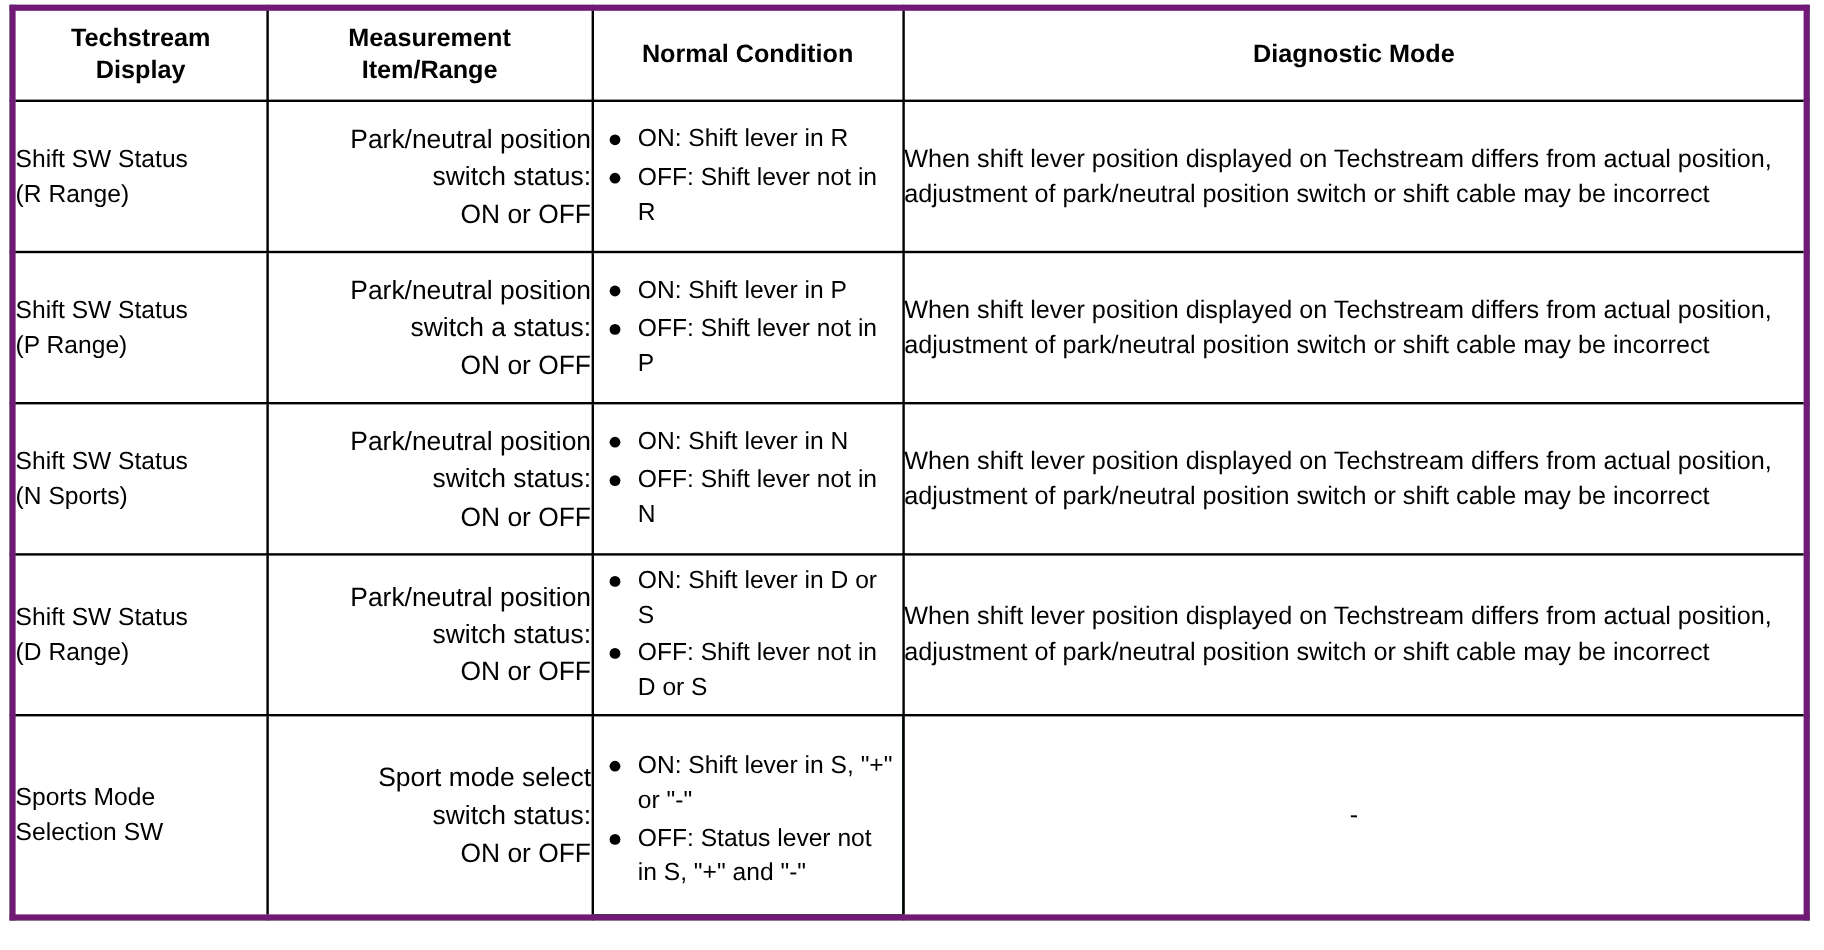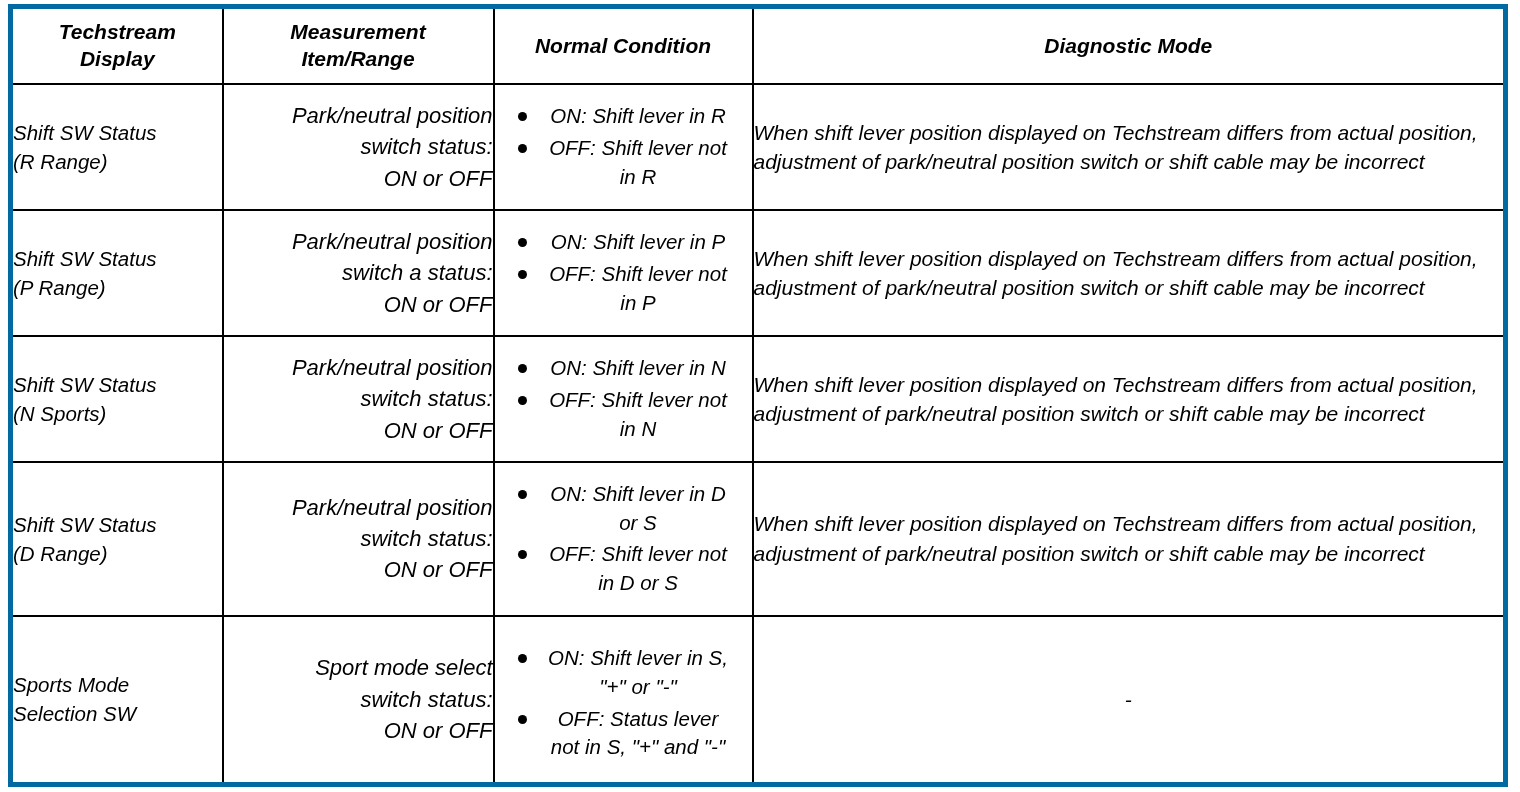--- a/index.html
+++ b/index.html
@@ -18,23 +18,22 @@
     position: relative;
     width: 1520px;
     height: 792px;
     box-sizing: border-box;
     padding: 4px 8px 4px 8px;
   }
   table.spec {
     width: 1500px;
     border-collapse: collapse;
     table-layout: fixed;
-    border: 5px solid #0369a1;
+    border: 5px solid #701a75;
     background: #14532d;
-    font-style: italic;
   }
   table.spec col.c1 { width: 212px; }
   table.spec col.c2 { width: 271px; }
   table.spec col.c3 { width: 259px; }
   table.spec col.c4 { width: 753px; }
 
   table.spec th,
   table.spec td {
     border: 2px solid #000;
     vertical-align: middle;
@@ -76,23 +75,22 @@
   .cell-cond {
     text-align: left;
     font-size: 20.5px;
     line-height: 1.40;
     padding: 7px 4px 6px 6px;
     vertical-align: top;
   }
 
   ul.cond-list {
     list-style: none;
-    margin: 17px;
+    margin: 7px;
     padding: 0;
-    text-align: center;
   }
   ul.cond-list li {
     position: relative;
     padding-left: 30px;
     margin: 0 0 3px 0;
   }
   ul.cond-list li:last-child { margin-bottom: 0; }
   ul.cond-list li .bullet-dot {
     position: absolute;
     left: 6px;

